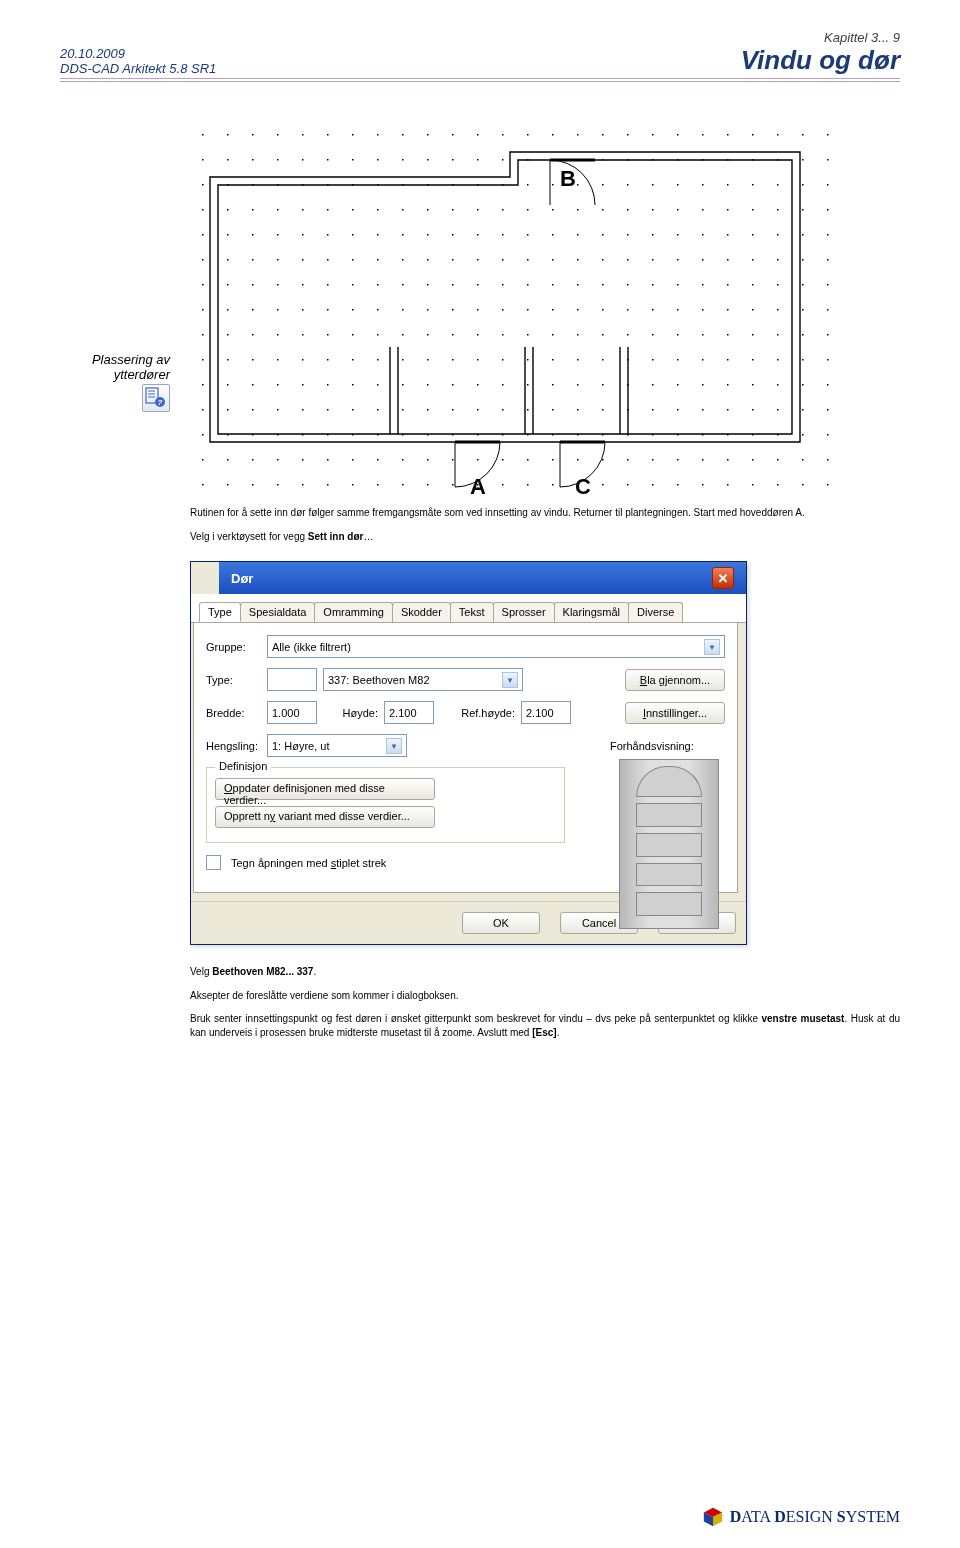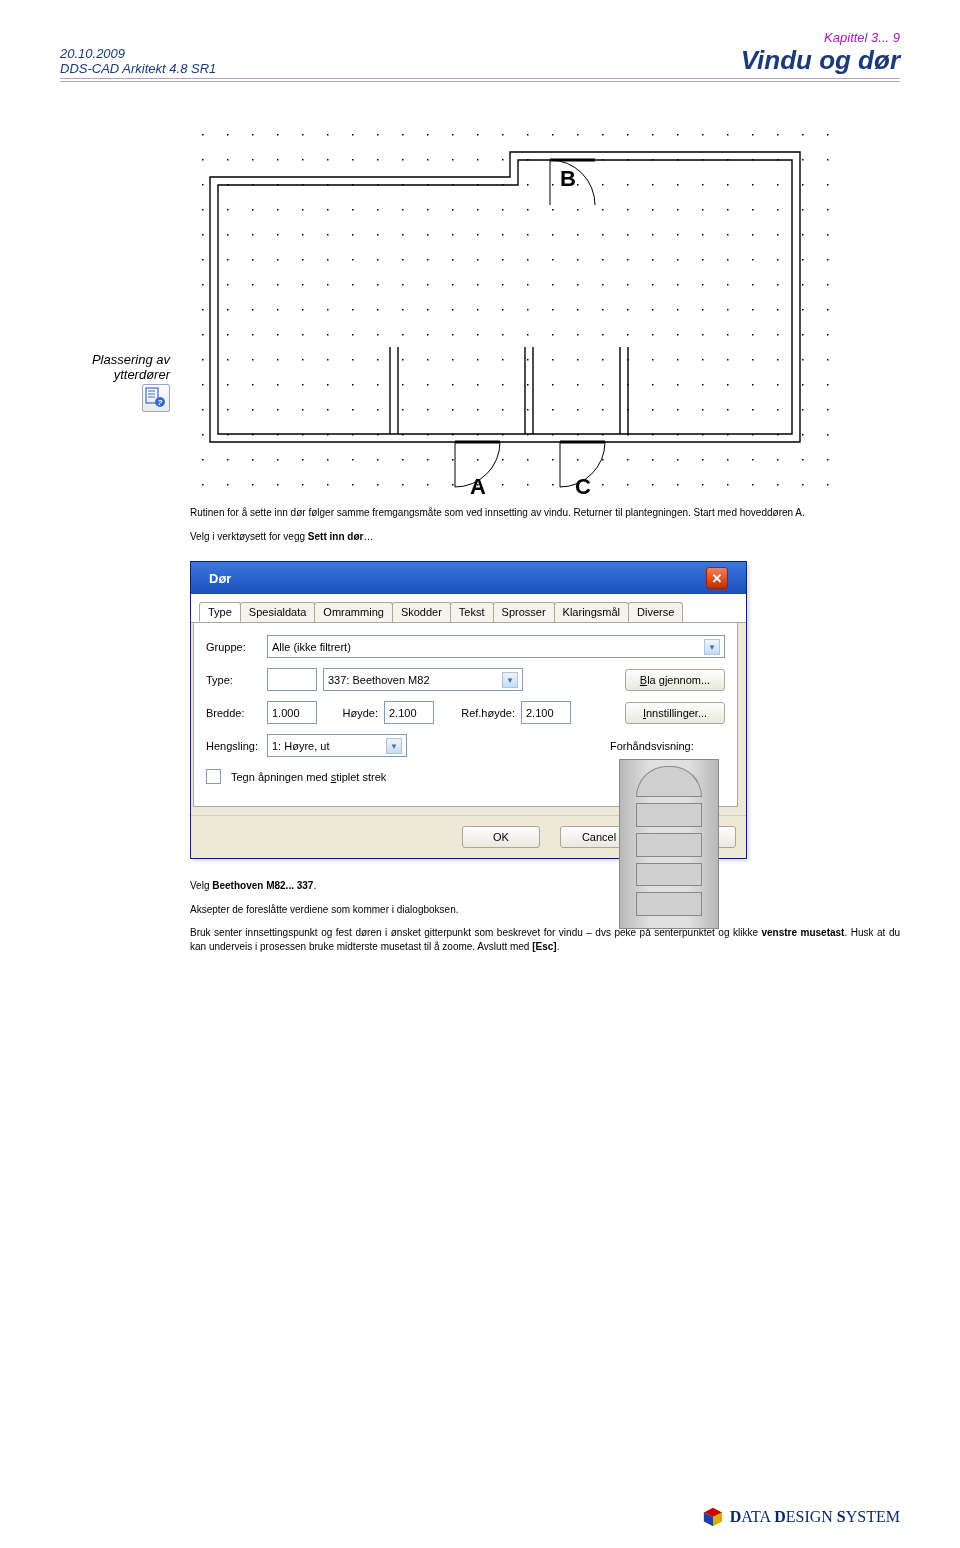--- a/index.html
+++ b/index.html
@@ -31,21 +31,21 @@
     color:#1a3a7a;
   }
   .header-right{
     display:flex;
     flex-direction:column;
     align-items:flex-end;
   }
   .chapter{
     font-size:13px;
     font-style:italic;
-    color:#a21caf;
+    color:#404040;
   }
   .title{
     font-size:26px;
     font-weight:bold;
     font-style:italic;
     color:#1a3a7a;
   }
   .sub-rule{
     border-top:1px solid #b8a0c0;
     margin-top:2px;
@@ -98,25 +98,26 @@
     background:#ece9d8;
     font-family:Tahoma,Arial,sans-serif;
     font-size:11px;
     color:#000;
     box-shadow:2px 2px 4px rgba(0,0,0,.15);
   }
   .titlebar{
     background:linear-gradient(#3b77dd,#1b4fbf);
     color:#fff;
     font-weight:bold;
-    padding:5px 18px;
+    padding:5px 12px;
     display:flex;
     justify-content:space-between;
     align-items:center;
     font-size:13px;
+    margin-left:28px;
   }
   .close-btn{
     width:20px;height:20px;
     background:linear-gradient(#f08060,#c03000);
     color:#fff;
     border:1px solid #a02000;
     border-radius:3px;
     display:flex;align-items:center;justify-content:center;
     font-weight:bold;
   }
@@ -261,21 +262,21 @@
   }
   .footer-text .sc{font-variant:small-caps;}
 </style>
 </head>
 <body>
 
 <div class="page">
   <div class="header">
     <div class="header-left">
       <span>20.10.2009</span>
-      <span>DDS-CAD Arkitekt 4.8 SR1</span>
+      <span>DDS-CAD Arkitekt 5.8 SR1</span>
     </div>
     <div class="header-right">
       <span class="chapter">Kapittel 3... 9</span>
       <span class="title">Vindu og dør</span>
     </div>
   </div>
   <div class="sub-rule"></div>
 
   <div class="content">
     <div class="margin-col">
@@ -419,20 +420,29 @@
           <div class="row">
             <span class="lbl">Hengsling:</span>
             <div class="combo" style="width:140px;">
               <span>1: Høyre, ut</span>
               <span class="drop-arrow">▾</span>
             </div>
             <div style="flex:1;"></div>
             <span style="width:115px;">Forhåndsvisning:</span>
           </div>
 
+          <div class="fieldset">
+            <span class="legend">Definisjon</span>
+            <div class="btn wide-btn">
+              <span style="text-decoration:underline;">O</span>ppdater definisjonen med disse verdier...
+            </div>
+            <div class="btn wide-btn">
+              Opprett n<span style="text-decoration:underline;">y</span> variant med disse verdier...
+            </div>
+          </div>
 
           <div class="row" style="margin-top:12px;">
             <span class="chk"></span>
             <span>Tegn åpningen med <span style="text-decoration:underline;">s</span>tiplet strek</span>
           </div>
 
           <div style="position:absolute;right:8px;top:130px;width:120px;">
             <div class="door-preview">
               <div class="door-top"></div>
               <div class="door-panel"></div>

